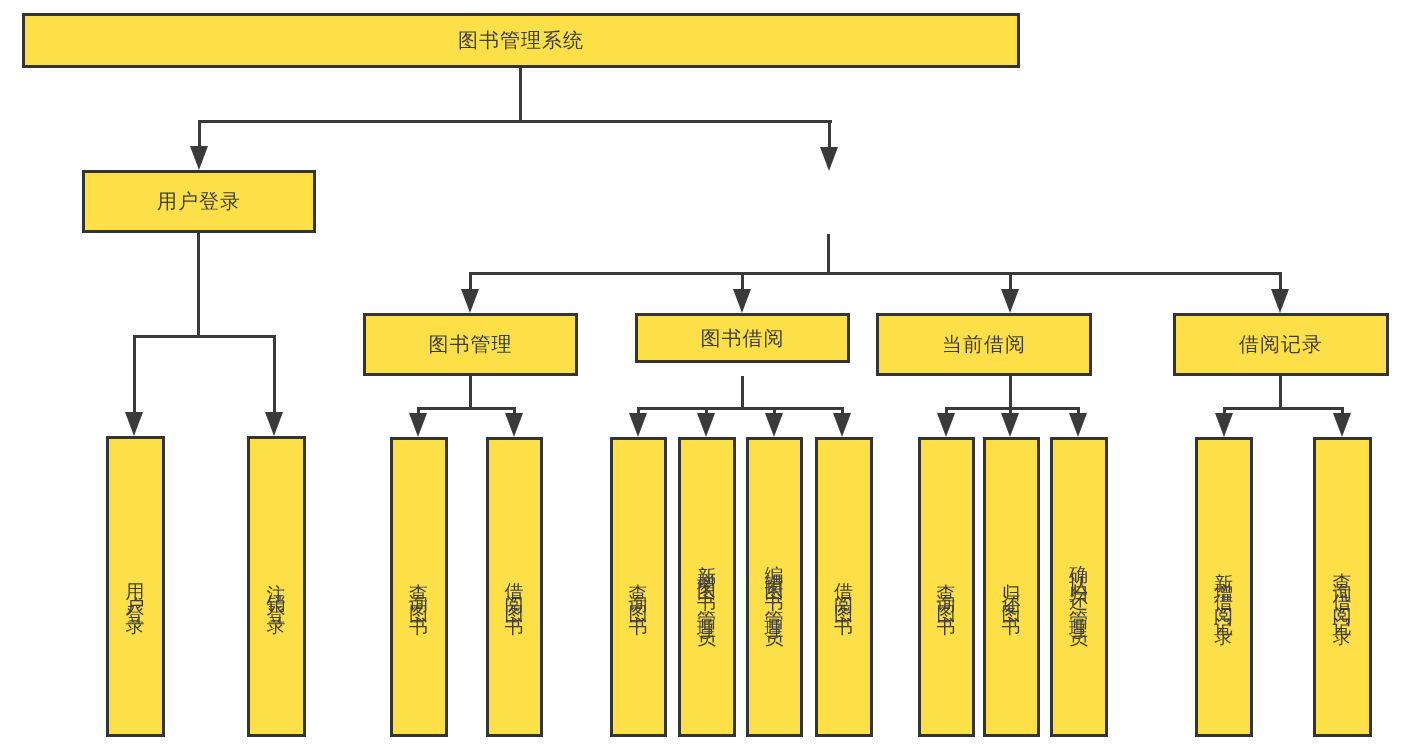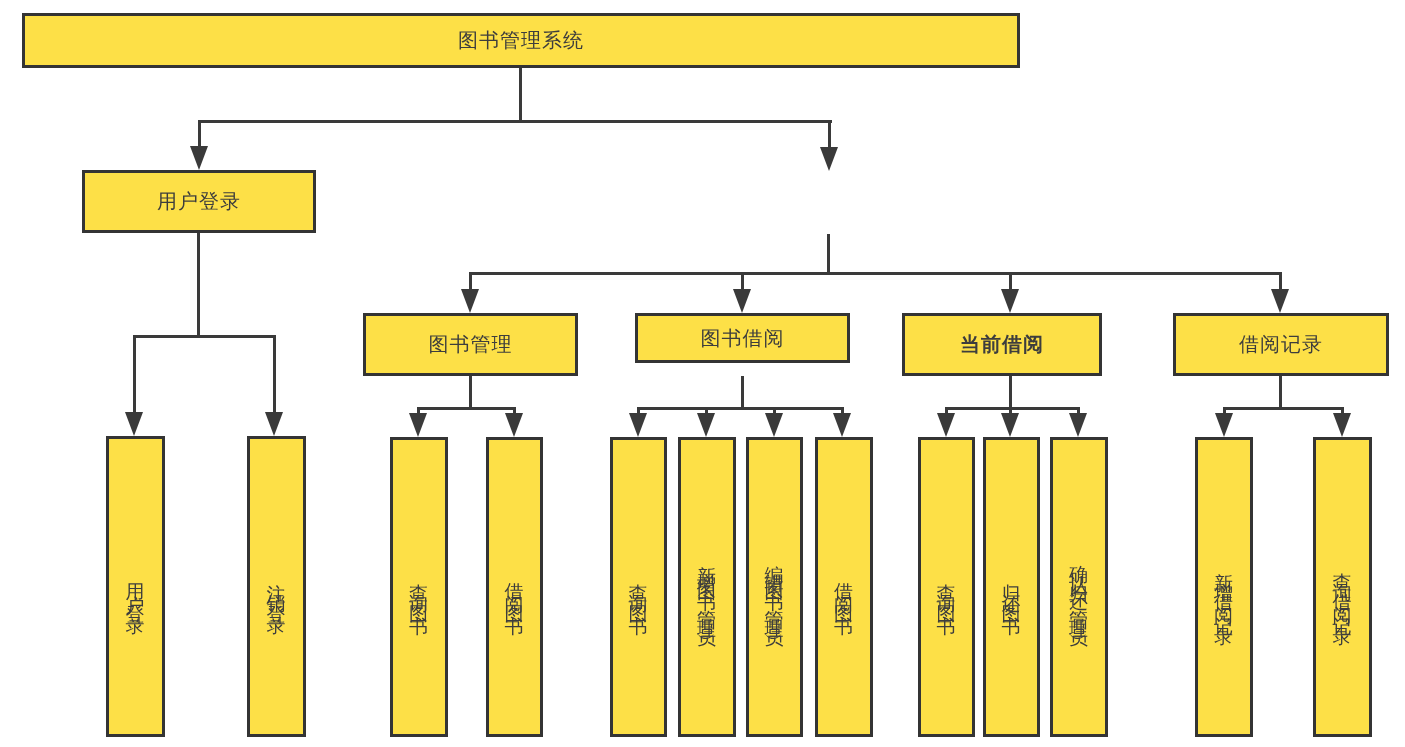--- a/index.html
+++ b/index.html
@@ -70,21 +70,21 @@
   <div class="arr" style="left:1001px;top:289px;"></div>
   <div class="vl" style="left:1279px;top:272px;height:19px;"></div>
   <div class="arr" style="left:1271px;top:289px;"></div>
 
   <div class="box hbox" style="left:363px;top:313px;width:215px;height:63px;">
     <span>图书管理</span>
   </div>
   <div class="box hbox" style="left:635px;top:313px;width:215px;height:50px;">
     <span>图书借阅</span>
   </div>
-  <div class="box hbox" style="left:902px;top:313px;width:200px;height:63px;font-weight:bold;">
+  <div class="box hbox" style="left:876px;top:313px;width:216px;height:63px;">
     <span>当前借阅</span>
   </div>
   <div class="box hbox" style="left:1173px;top:313px;width:216px;height:63px;">
     <span>借阅记录</span>
   </div>
 
   <div class="vl" style="left:469px;top:376px;height:34px;"></div>
   <div class="hl" style="left:417px;top:407px;width:99px;"></div>
   <div class="vl" style="left:417px;top:407px;height:8px;"></div>
   <div class="arr" style="left:409px;top:413px;"></div>

